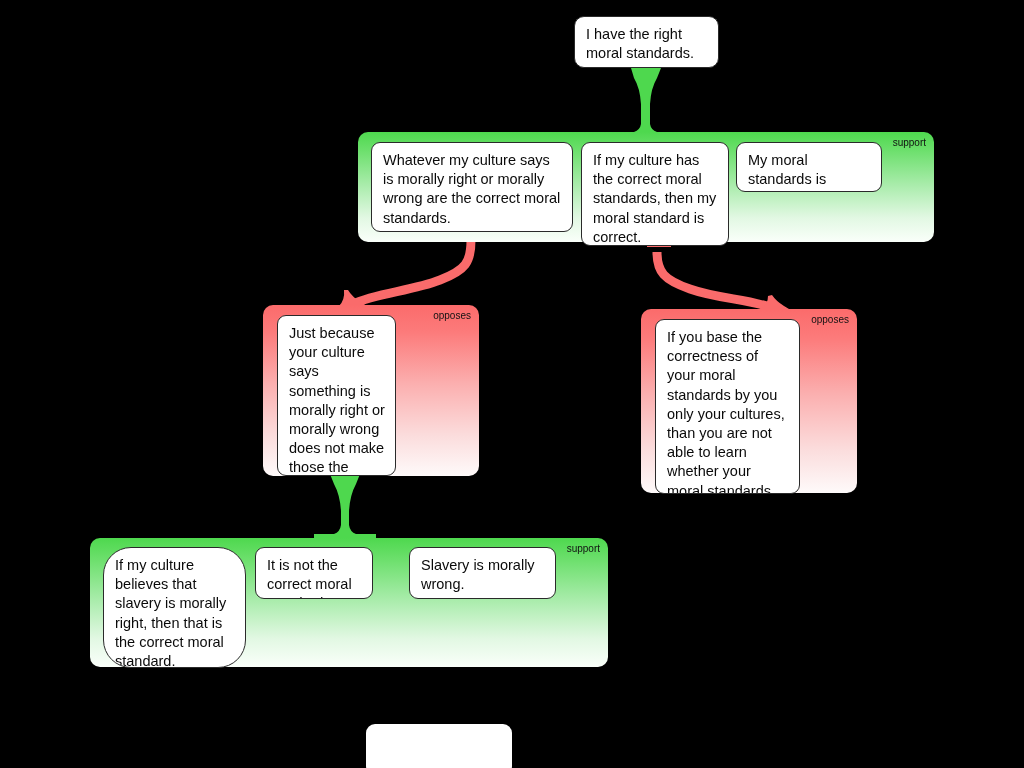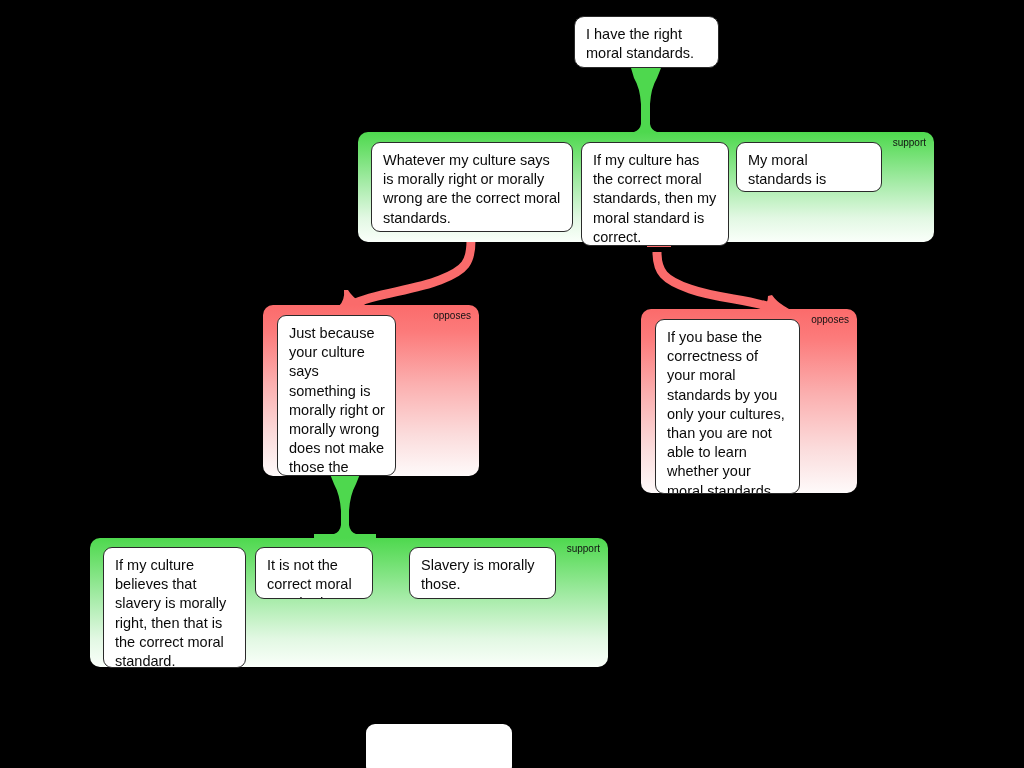--- a/index.html
+++ b/index.html
@@ -116,27 +116,27 @@
   <div class="group opposes" style="left:641px; top:297px; width:216px; height:184px;">
     <span class="group-label">opposes</span>
   </div>
   <div class="node" style="left:655px; top:307px; width:145px; height:175px;">
     <span>If you base the correctness of your moral standards by you only your cultures, than you are not able to learn whether your moral standards are correct.</span>
   </div>
 
   <div class="group support" style="left:90px; top:526px; width:518px; height:129px;">
     <span class="group-label">support</span>
   </div>
-  <div class="node" style="left:103px; top:535px; width:143px; height:121px;">
+  <div class="node" style="left:103px; top:535px; width:143px; height:121px;border-radius:28px;">
     <span>If my culture believes that slavery is morally right, then that is the correct moral standard.</span>
   </div>
   <div class="node" style="left:255px; top:535px; width:118px; height:52px;">
     <span>It is not the correct moral standard.</span>
   </div>
   <div class="node" style="left:409px; top:535px; width:147px; height:52px;">
-    <span>Slavery is morally those.</span>
+    <span>Slavery is morally wrong.</span>
   </div>
 
   <div class="node blank" style="left:366px; top:712px; width:146px; height:51px;">
     <span></span>
   </div>
 
 </div>
 
 </body></html>

